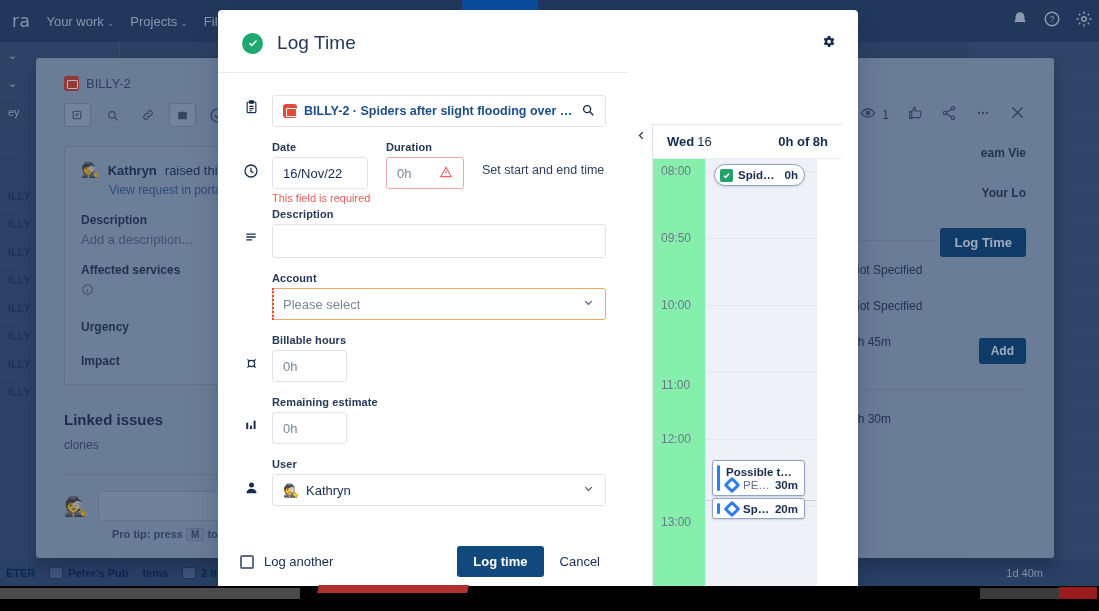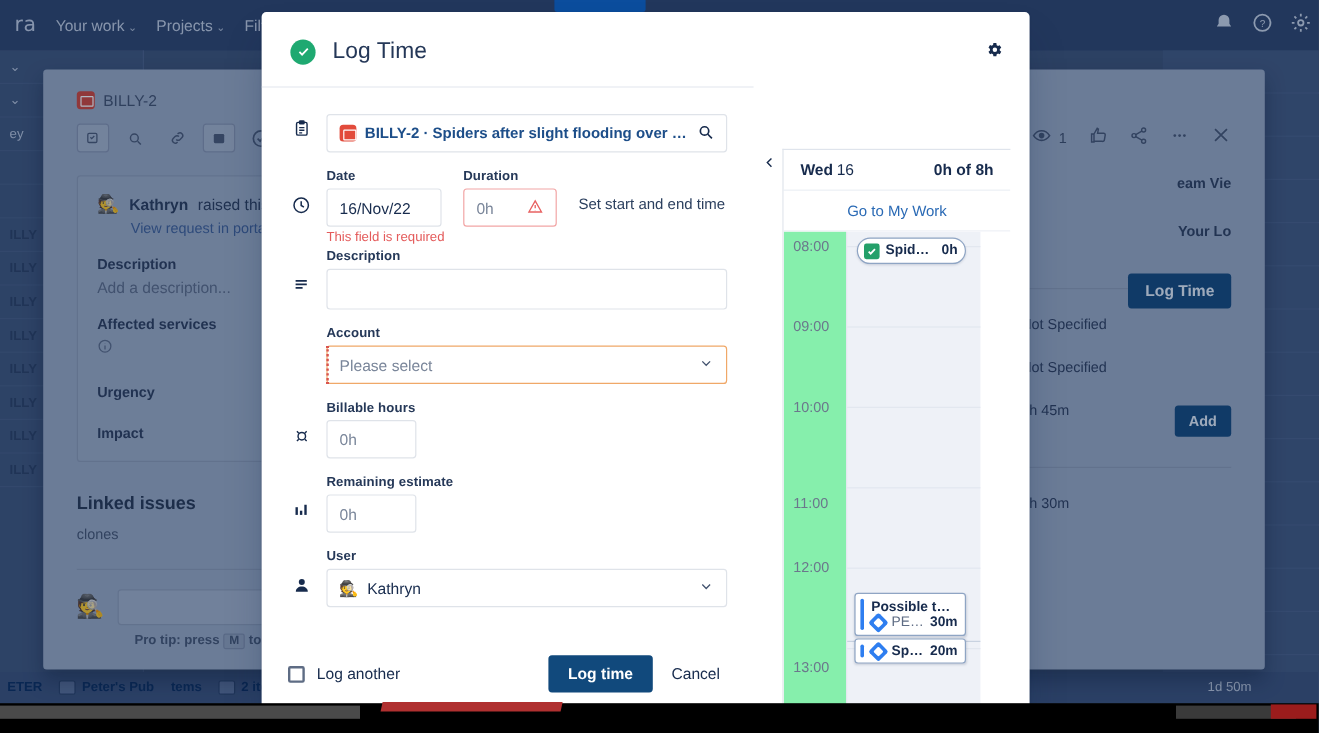--- a/index.html
+++ b/index.html
@@ -525,21 +525,21 @@
       <span class="bchip">
         <span class="bg-mini-icon"></span>
         <span>Peter's Pub</span>
       </span>
       <span>tems</span>
       <span class="bchip">
         <span class="bg-mini-icon"></span>
         <span>2 items with duplicates</span>
       </span>
       <span>U</span>
-      <span style="margin-left:auto; margin-right: 56px; color:#c5cfe0; font-weight:normal;">1d 50m</span>
+      <span style="margin-left:auto; margin-right: 56px; color:#c5cfe0; font-weight:normal;">1d 40m</span>
     </div>
 
     <div id="bg-issue">
       <div class="bgi-head">
         <span class="bgi-key-icon"></span>
         <span>BILLY-2</span>
       </div>
 
       <div class="bgi-toolbar">
         <div class="bgi-tb-btn">
@@ -867,26 +867,25 @@
             </svg>
         </span>
 
         <div class="cal">
           <div class="cal-head">
             <span class="d">
               <span>Wed</span><span class="num">16</span>
             </span>
             <span class="total">0h of 8h</span>
           </div>
-          <div class="cal-sub">Go to My Work</div>
 
           <div class="cal-grid">
             <div class="cal-gutter">
               <span class="tl" style="top:12px">08:00</span>
-              <span class="tl" style="top:79px">09:00</span>
+              <span class="tl" style="top:79px">09:50</span>
               <span class="tl" style="top:146px">10:00</span>
               <span class="tl" style="top:226px">11:00</span>
               <span class="tl" style="top:280px">12:00</span>
               <span class="tl" style="top:363px">13:00</span>
 
             </div>
 
             <div class="cal-lanes">
               <div class="hline" style="top:12px"></div>
               <div class="hline" style="top:79px"></div>

